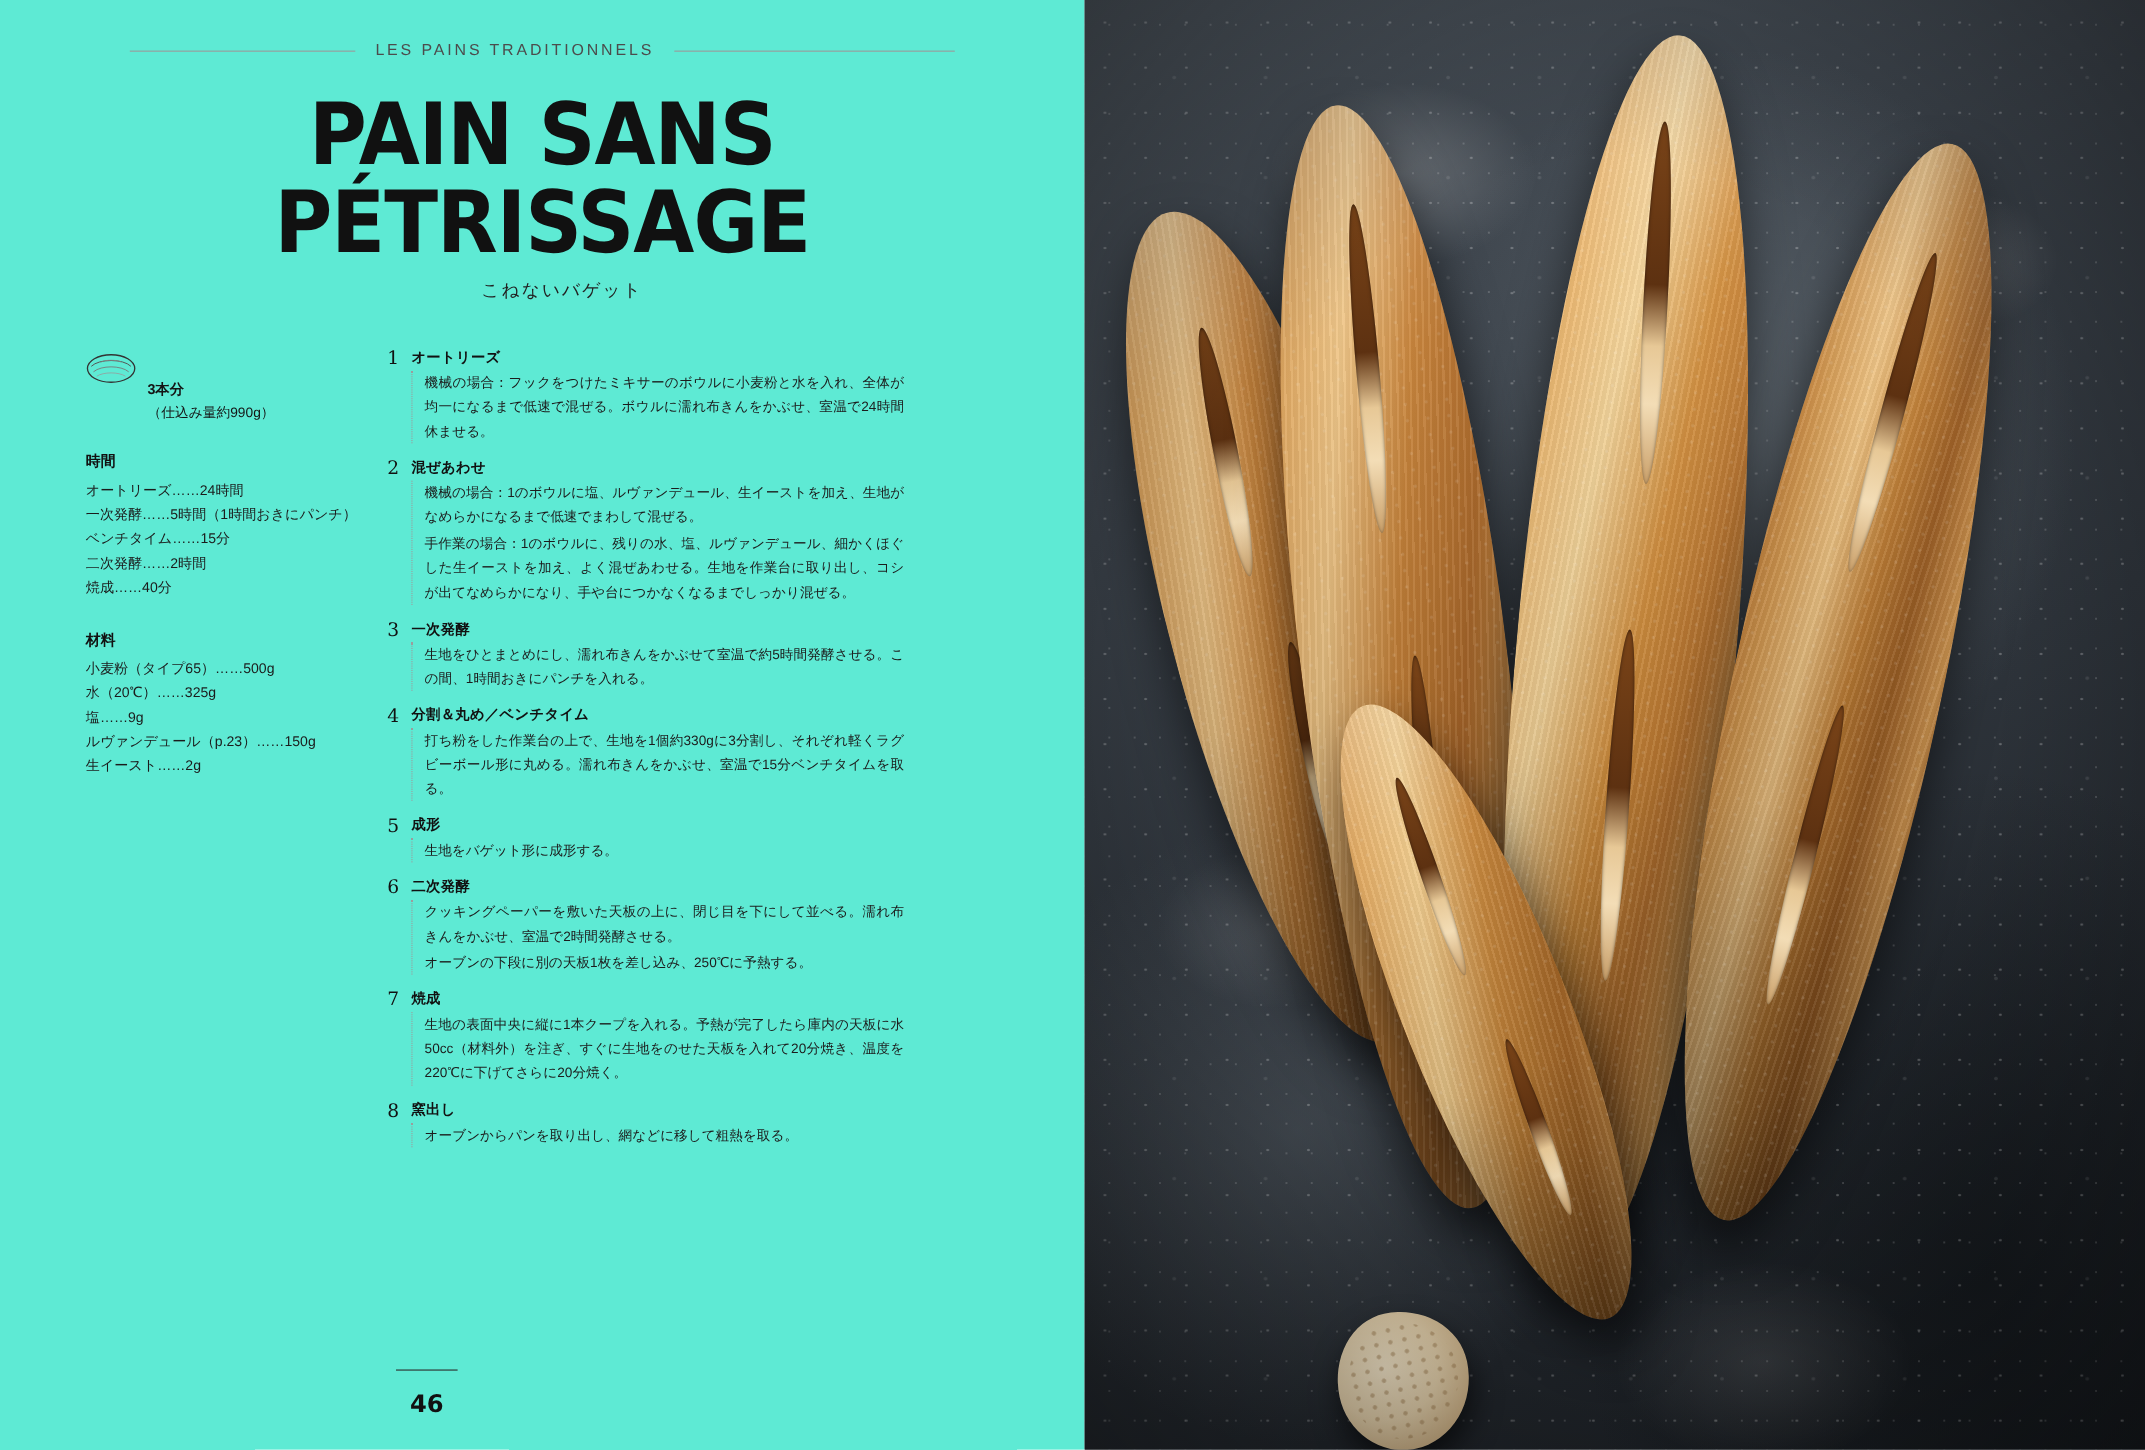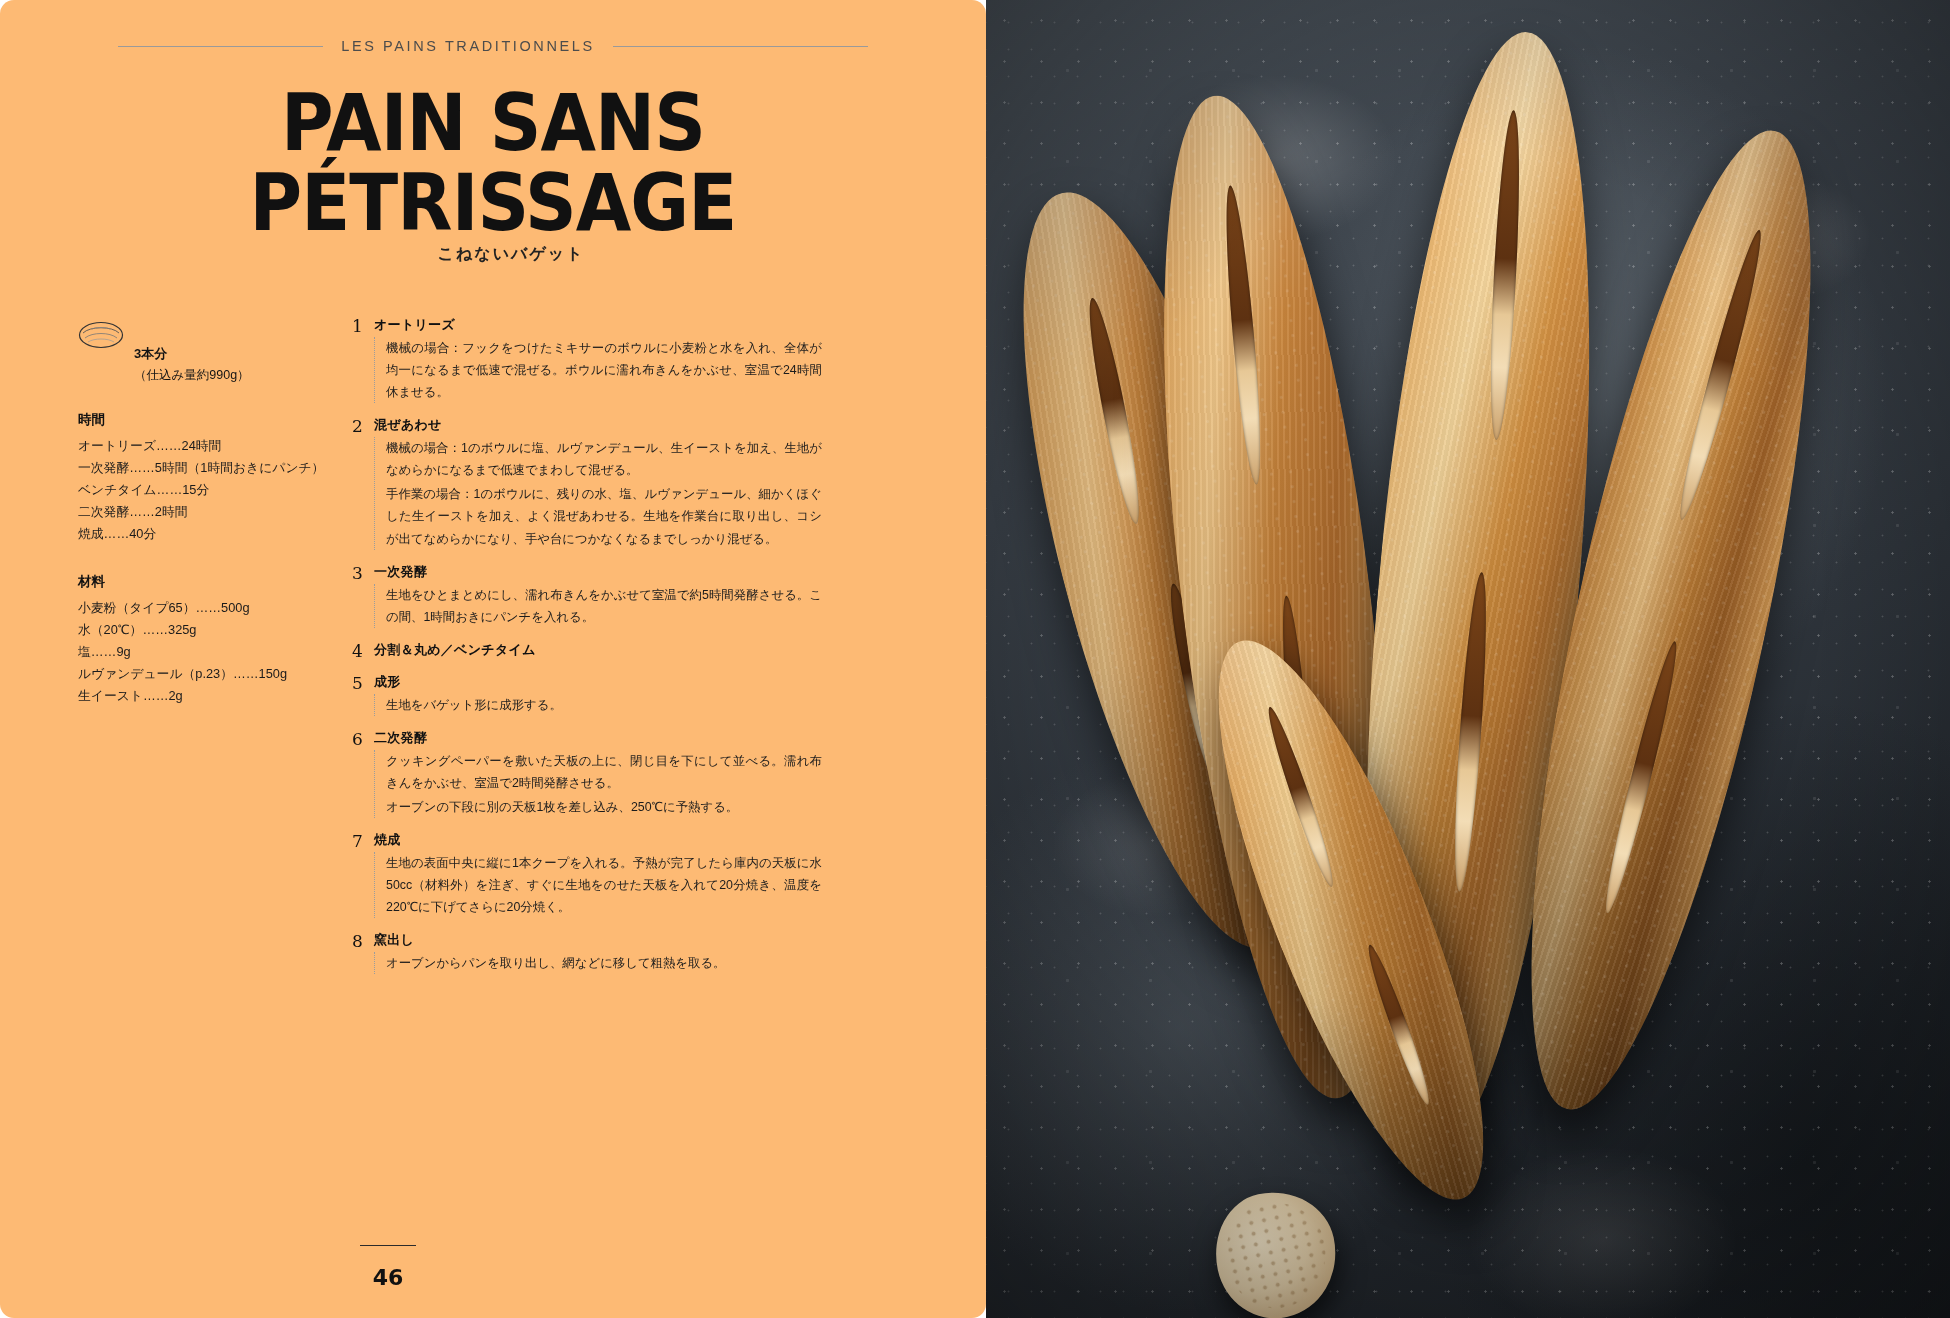--- a/index.html
+++ b/index.html
@@ -18,23 +18,22 @@
     position: relative;
     width: 1950px;
     height: 1318px;
     display: flex;
   }
   
   .page-left {
     position: relative;
     width: 986px;
     height: 1318px;
-    background: #fdba74;
+    background: #5eead4;
     box-sizing: border-box;
-    border-radius: 14px;
   }
   .kicker {
     position: absolute;
     top: 38px;
     left: 0;
     width: 986px;
     display: flex;
     align-items: center;
     justify-content: center;
     gap: 18px;
@@ -65,23 +64,23 @@
     font-weight: 700;
     font-size: 78px;
     line-height: 0.95;
     letter-spacing: -1px;
     color: #111111;
     transform: scaleX(0.92);
     transform-origin: center;
   }
   .title-line.two { margin-top: 6px; }
   .subtitle-jp {
-    margin-top: 4px;
+    margin-top: 14px;
     font-size: 16px;
-    font-weight: 700;
+    font-weight: 400;
     letter-spacing: 2px;
     color: #222;
     padding-left: 36px;
   }
   
   .left-col {
     position: absolute;
     top: 318px;
     left: 78px;
     width: 206px;
@@ -354,20 +353,23 @@
           <div class="step-paras">
             <p class="step-para">生地をひとまとめにし、濡れ布きんをかぶせて室温で約5時間発酵させる。この間、1時間おきにパンチを入れる。</p>
           </div>
         </div>
       </div>
 
       <div class="step">
         <div class="step-num">4</div>
         <div class="step-body">
           <div class="step-title">分割＆丸め／ベンチタイム</div>
+          <div class="step-paras">
+            <p class="step-para">打ち粉をした作業台の上で、生地を1個約330gに3分割し、それぞれ軽くラグビーボール形に丸める。濡れ布きんをかぶせ、室温で15分ベンチタイムを取る。</p>
+          </div>
         </div>
       </div>
 
       <div class="step">
         <div class="step-num">5</div>
         <div class="step-body">
           <div class="step-title">成形</div>
           <div class="step-paras">
             <p class="step-para">生地をバゲット形に成形する。</p>
           </div>

